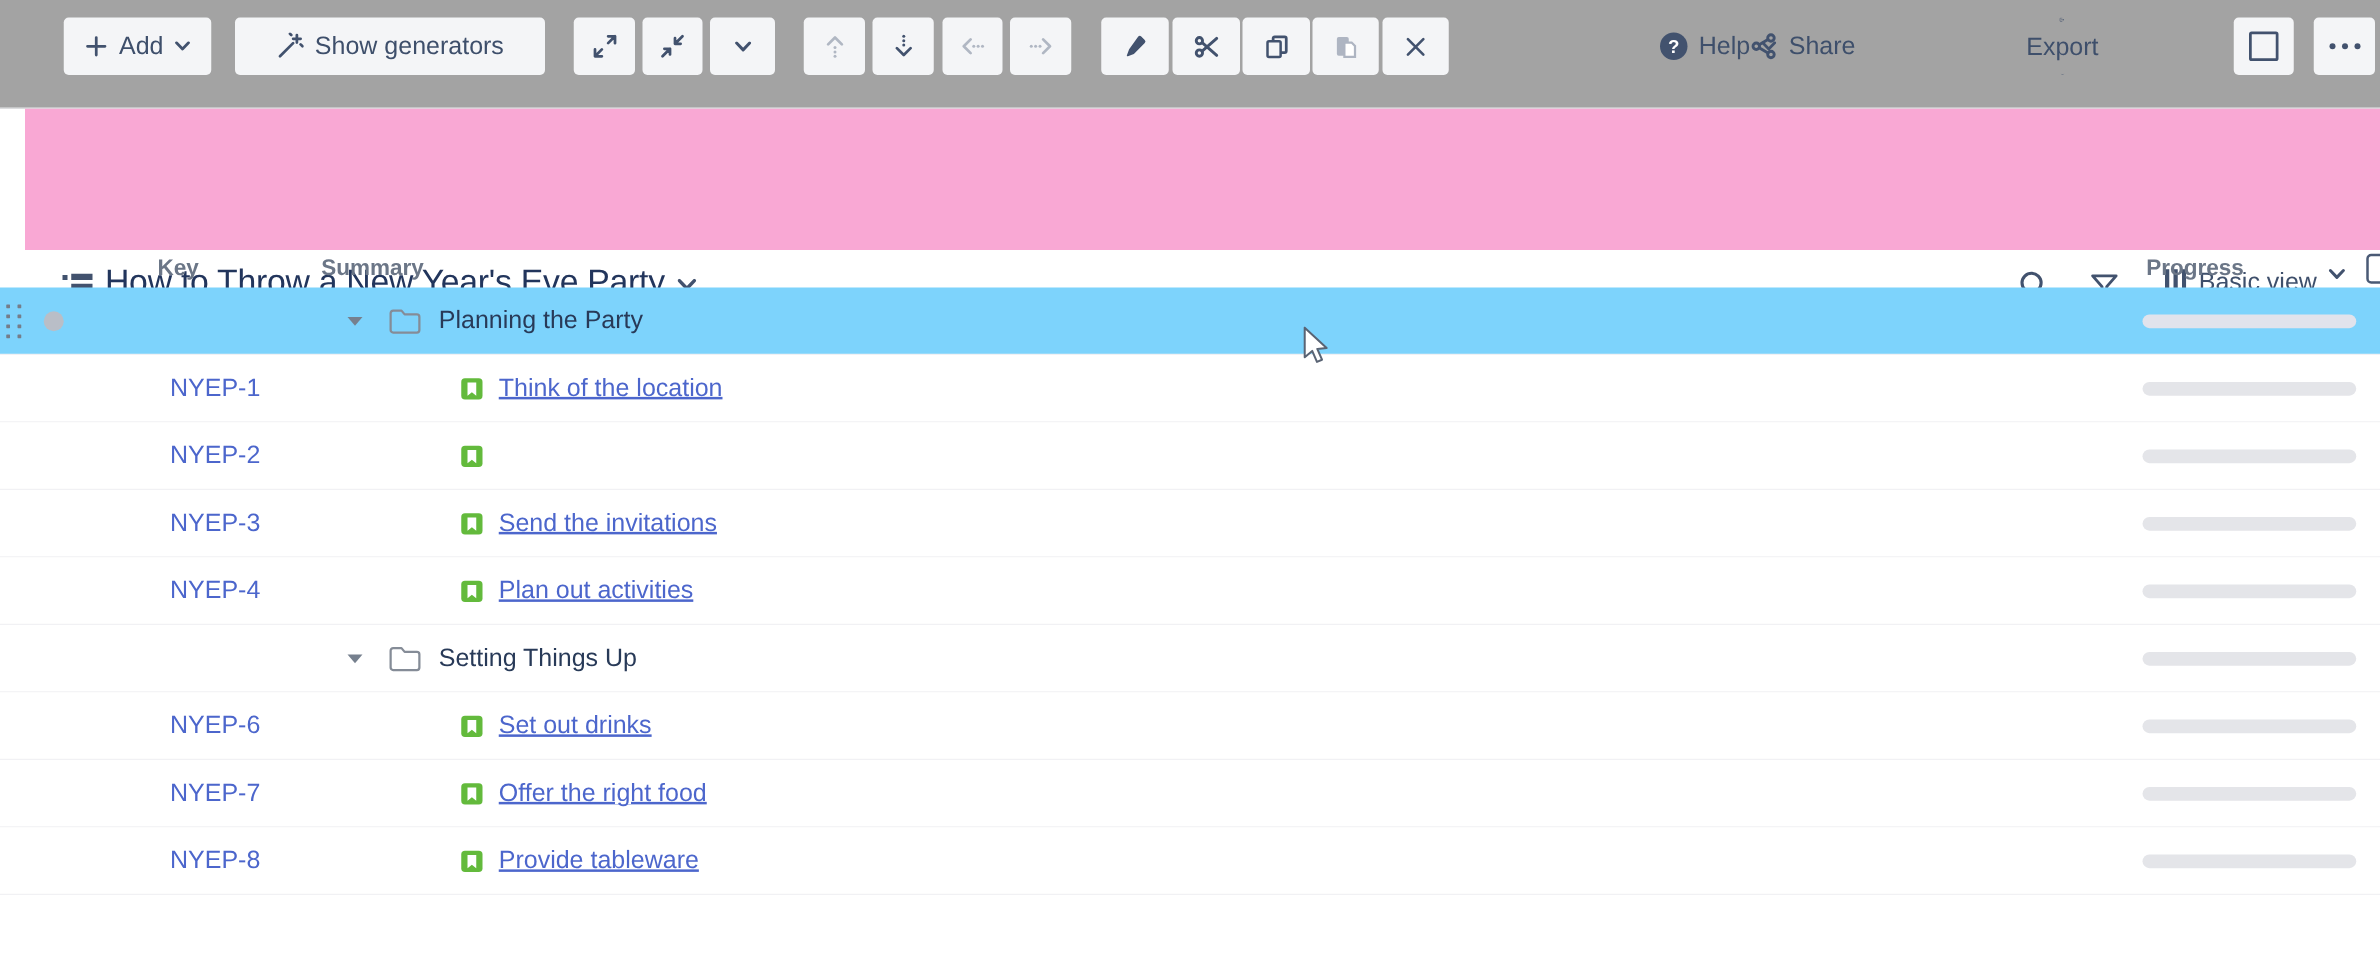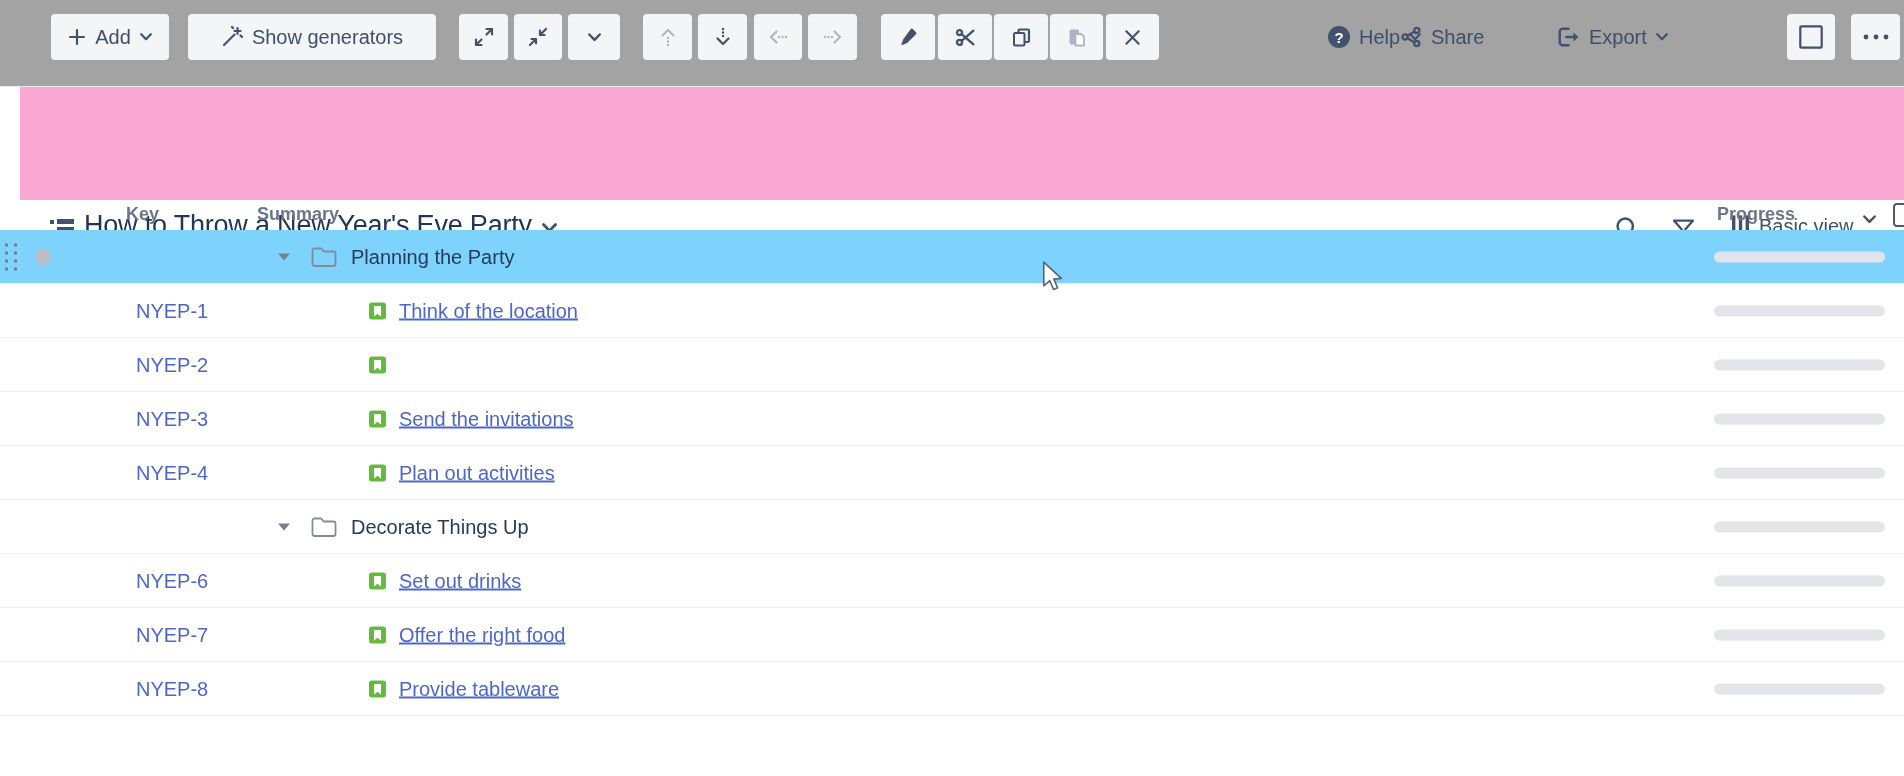--- a/index.html
+++ b/index.html
@@ -178,21 +178,21 @@
     <div class="ghostbtn" style="left:1400px;">
       <svg width="22" height="22" viewBox="0 0 21 21">
         <circle class="ic" stroke-width="2" cx="16" cy="4.2" r="2.5"></circle>
         <circle class="ic" stroke-width="2" cx="4.8" cy="10.5" r="2.5"></circle>
         <circle class="ic" stroke-width="2" cx="16" cy="16.8" r="2.5"></circle>
         <path class="ic" stroke-width="2" d="M7 9.3l6.7-3.9M7 11.7l6.7 3.9"></path>
       </svg>
       <span>Share</span>
     </div>
 
-    <div class="ghostbtn" style="left:1557px;">
+    <div class="ghostbtn" style="left:1621px;flex-direction:column;">
       <svg width="23" height="22" viewBox="0 0 21 20">
         <path class="ic" stroke-width="2.4" d="M10.5 2.5H5.2A2.7 2.7 0 0 0 2.5 5.2v9.6a2.7 2.7 0 0 0 2.7 2.7h5.3"></path>
         <path class="ic" stroke-width="2.4" d="M8.5 10h7.5"></path>
         <path class="fill-dark" d="M15 5.8L19.6 10 15 14.2z"></path>
       </svg>
       <span>Export</span>
       <svg width="12" height="8" viewBox="0 0 12 8">
           <path class="ic" d="M1.2 1.2L6 6.2l4.8-5"></path>
         </svg>
     </div>
@@ -326,21 +326,21 @@
       <a class="summary">Plan out activities</a>
       <span class="pbar"></span>
     </div>
       <div class="row folder">
 
       <span class="expander"></span>
       <svg class="foldericon" viewBox="0 0 26 21">
         <path d="M1.5 4a2 2 0 0 1 2-2h6.7l2.5 3h9.8a2 2 0 0 1 2 2v10.5a2 2 0 0 1-2 2h-19a2 2 0 0 1-2-2z" fill="none" stroke="#858c97" stroke-width="1.8" stroke-linejoin="round"></path>
       </svg>
 
-      <a class="summary">Decorate Things Up</a>
+      <a class="summary">Setting Things Up</a>
       <span class="pbar"></span>
     </div>
       <div class="row story">
 
       <a class="key">NYEP-6</a>
 
       <span class="storyicon">
         <svg width="17" height="17" viewBox="0 0 17 17">
             <path d="M5 3.5h7v10.5L8.5 11.2 5 14z" fill="#fff"></path>
           </svg>

